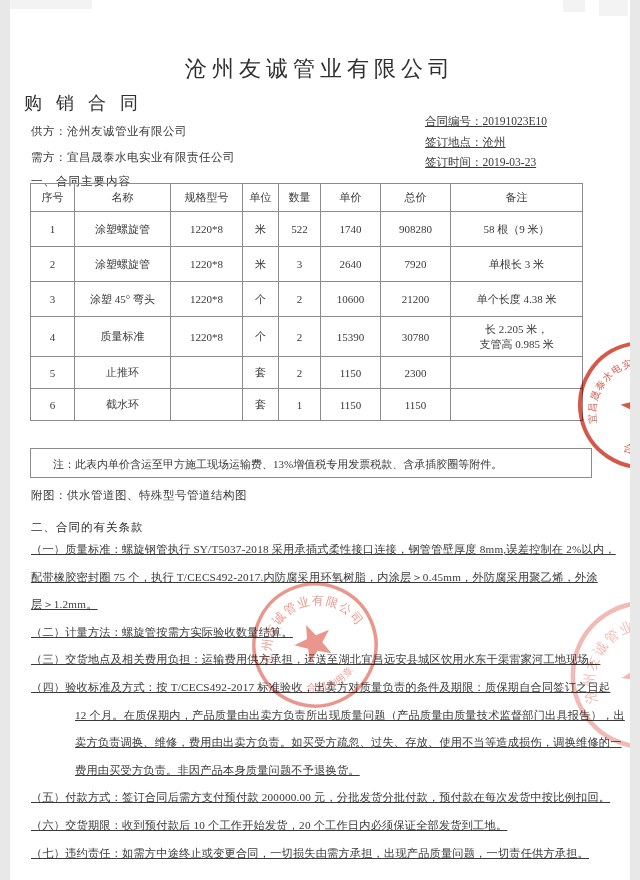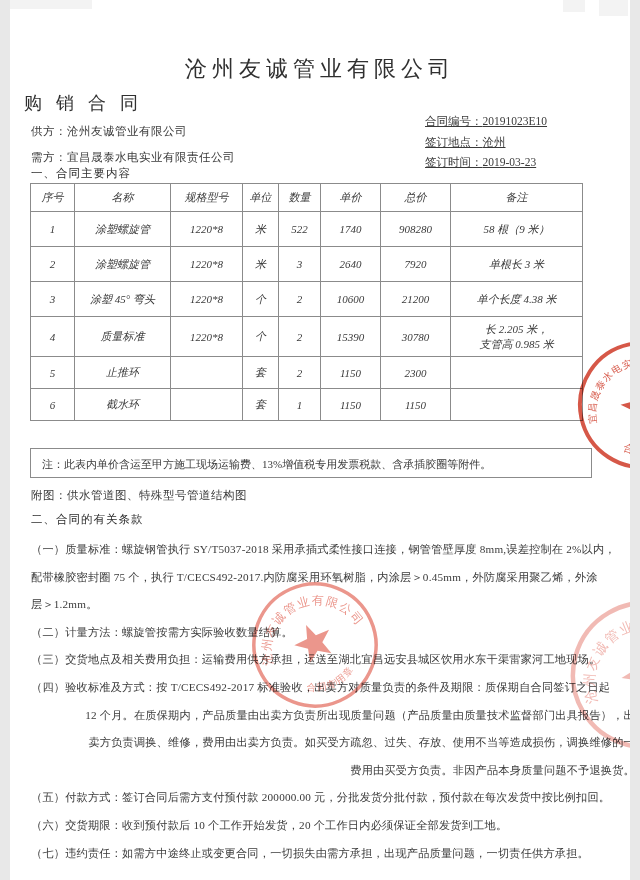--- a/index.html
+++ b/index.html
@@ -16,48 +16,48 @@
   }
   .subtitle{
     position:absolute;top:91px;left:0;width:100%;text-align:left;
     font-size:18px;letter-spacing:14px;text-indent:14px;color:#303030;
   }
   .party{position:absolute;left:21px;font-size:11.5px;letter-spacing:0.5px;}
   .party-supply{top:124px;}
   .party-demand{top:150px;font-family:Liberation Mono, monospace;}
   .meta{position:absolute;left:415px;top:111px;font-size:11.5px;line-height:20.5px;}
   .meta .row{white-space:nowrap;text-decoration:underline;}
-  .sec-heading{position:absolute;left:21px;font-size:11.5px;letter-spacing:1px;color:#2e2e2e;}
+  .sec-heading{position:absolute;left:21px;font-size:11.5px;letter-spacing:1px;color:#2e2e2e;margin-top:8px;}
   .sec1{top:166px;}
   .sec2{top:512px;}
   .attach{position:absolute;left:21px;top:488px;font-size:11.5px;letter-spacing:0.5px;}
 
   table.ctable{
     position:absolute;left:20px;top:183px;width:552px;
     border-collapse:collapse;table-layout:fixed;
-    font-size:11px;color:#3a3a3a;font-style:italic;
+    font-size:11px;color:#3a3a3a;
   }
   .ctable th,.ctable td{
     border:1px solid #8b8b8b;text-align:center;vertical-align:middle;
     font-weight:normal;padding:1px 2px;overflow:hidden;
   }
   .ctable .pre{white-space:pre-line;line-height:15px;}
   tr.rh-head{height:28px;}
   tr.rh-35{height:35px;}
   tr.rh-40{height:40px;}
   tr.rh-32{height:32px;}
   tr.rh-28{height:28px;}
   .note-box{
     position:absolute;left:20px;top:448px;width:562px;height:30px;
     border:1px solid #8b8b8b;font-size:11px;line-height:30px;
-    padding-left:11px;box-sizing:border-box;white-space:nowrap;
-  }
-  .clauses{position:absolute;left:21px;top:536px;width:604px;}
+    padding-left:22px;box-sizing:border-box;white-space:nowrap;
+  }
+  .clauses{position:absolute;left:21px;top:536px;width:604px;text-decoration:underline;}
   .cl{font-size:11.2px;line-height:27.6px;letter-spacing:0.2px;white-space:nowrap;}
-  .cl.ind{padding-left:44px;text-align:right;}
+  .cl.ind{padding-left:44px;}
 
   .stamp{position:absolute;mix-blend-mode:multiply;pointer-events:none;}
   .stamp svg{display:block;}
   .stamp-buyer{left:562px;top:335px;width:140px;height:140px;transform:rotate(-12deg);opacity:0.85;}
   .stamp-supplier{left:230px;top:570px;width:150px;height:150px;transform:rotate(-24deg);opacity:0.6;}
   .stamp-edge{left:550px;top:590px;width:170px;height:170px;transform:rotate(-30deg);opacity:0.5;}
 </style>
 </head>
 <body>
 

